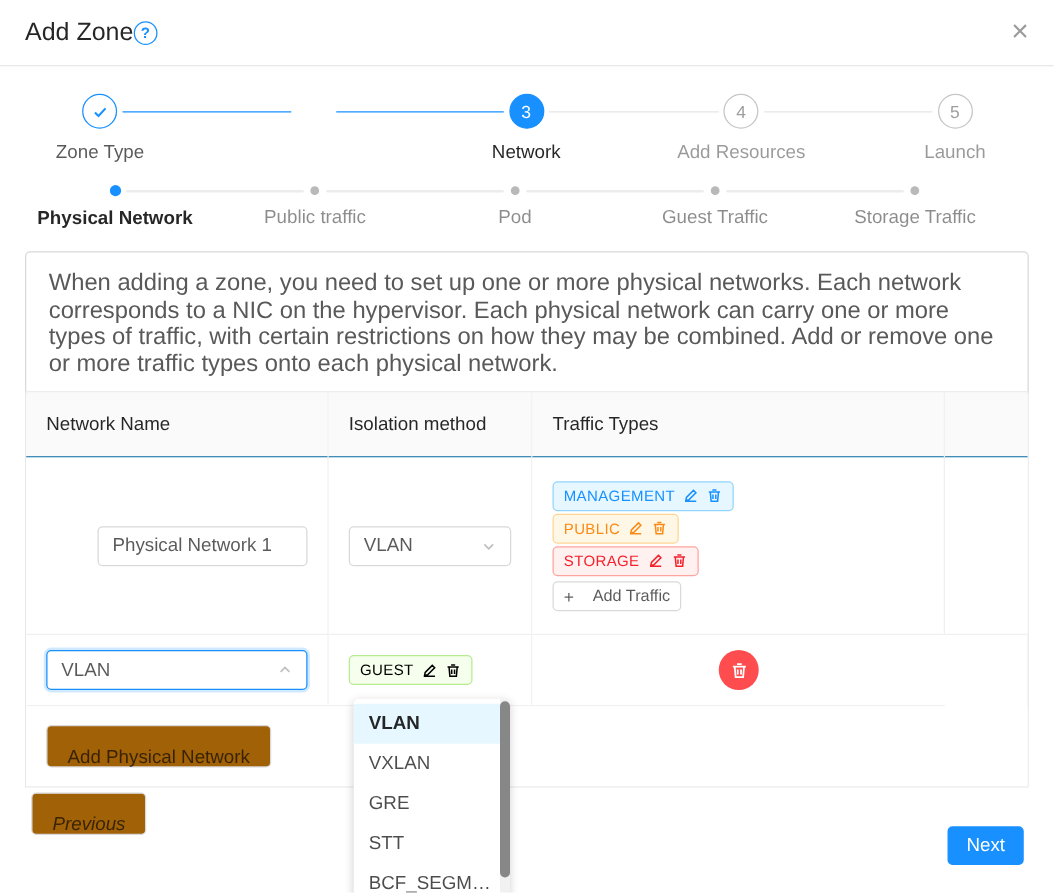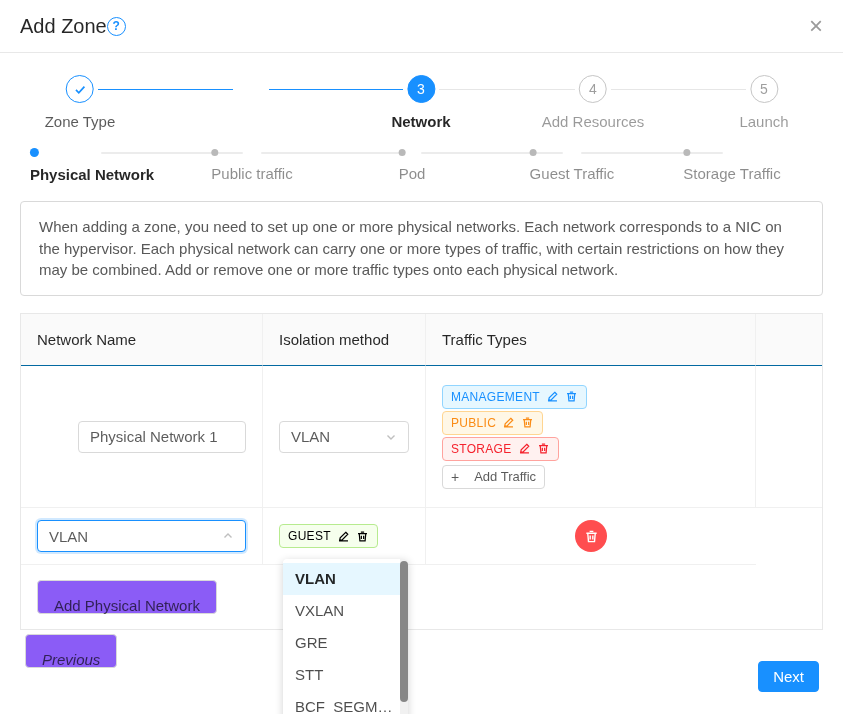--- a/index.html
+++ b/index.html
@@ -37,43 +37,43 @@
   .step-circle {
     width: 28px; height: 28px; border-radius: 50%;
     display: flex; align-items: center; justify-content: center;
     font-size: 14px; background: #fff;
   }
   .step.done .step-circle  { border: 1px solid #1890ff; color: #1890ff; }
   .step.active .step-circle{ background: #1890ff; border: 1px solid #1890ff; color: #fff; }
   .step.pending .step-circle { border: 1px solid #c6c6c6; color: #9e9e9e; }
   .step-label { margin-top: 10px; font-size: 15px; }
   .step.done .step-label   { color: rgba(0,0,0,0.65); }
-  .step.active .step-label { color: rgba(0,0,0,0.85); font-weight: 700; }
+  .step.active .step-label { color: rgba(0,0,0,0.85); font-weight: 400; }
   .step.pending .step-label{ color: rgba(0,0,0,0.4); }
   .step-check { width: 15px; height: 15px; stroke: #1890ff; fill: none; stroke-width: 1.8; }
   .sline { position: absolute; top: 13.5px; height: 1px; }
   .sline.blue { background: #1890ff; }
   .sline.gray { background: #e6e6e6; }
 
   
   .substeps { position: absolute; top: 148px; left: 0; right: 0; height: 40px; }
-  .sub { position: absolute; top: 0; transform: translateX(-50%); display: flex; flex-direction: column; align-items: flex-start; white-space: nowrap; }
+  .sub { position: absolute; top: 0; transform: translateX(-50%); display: flex; flex-direction: column; align-items: center; white-space: nowrap; }
   .sub-dot { border-radius: 50%; }
   .sub.pending .sub-dot { width: 7px; height: 7px; background: #b9b9b9; margin-top: 1px; }
   .sub.active  .sub-dot { width: 9px; height: 9px; background: #1890ff; margin-top: 0; }
   .sub-label { margin-top: 9px; font-size: 15px; }
   .sub.active  .sub-label { color: rgba(0,0,0,0.85); font-weight: 600; }
   .sub.pending .sub-label { color: rgba(0,0,0,0.45); }
   .subline { position: absolute; top: 3.5px; height: 2px; background: #ececec; border-radius: 1px; }
 
   
   .info-box {
     position: absolute; top: 201px; left: 20px; width: 803px;
     border: 1px solid #d9d9d9; border-radius: 4px;
-    padding: 14px 18px; font-size: 15px; line-height: 21.5px; color: #595959;
+    padding: 14px 18px; font-size: 19px; line-height: 21.5px; color: #595959;
   }
 
   
   .net-table {
     position: absolute; top: 313px; left: 20px; width: 803px;
     border: 1px solid #e8e8e8;
     display: grid;
     grid-template-columns: 242px 163px 330px 1fr;
     grid-template-rows: 52px 142px 57px 64px;
   }
@@ -116,21 +116,21 @@
   }
   .plus-icon::before { content: "+"; font-size: 14px; }
 
   .delete-circle-btn {
     width: 32px; height: 32px; border-radius: 50%; background: #ff4d4f;
     border: none; display: flex; align-items: center; justify-content: center; cursor: pointer;
   }
   .delete-circle-btn svg { width: 15px; height: 15px; stroke: #fff; fill: none; stroke-width: 1.5; }
 
   .btn {
-    height: 31px; border: 1px solid #d9d9d9; border-radius: 4px; background: #8b5cf6;
+    height: 31px; border: 1px solid #d9d9d9; border-radius: 4px; background: #a16207;
     padding: 16px 16px; font-size: 15px; color: rgba(0,0,0,0.65); cursor: pointer;
     font-family: "Liberation Sans", sans-serif;
   }
   .btn.primary { background: #1890ff; border-color: #1890ff; color: #fff; padding: 0 14px; }
 
   
   .prev-btn { position: absolute; top: 634px; left: 25px; font-style: italic; }
   .next-btn { position: absolute; top: 661px; right: 24px; }
 
   

